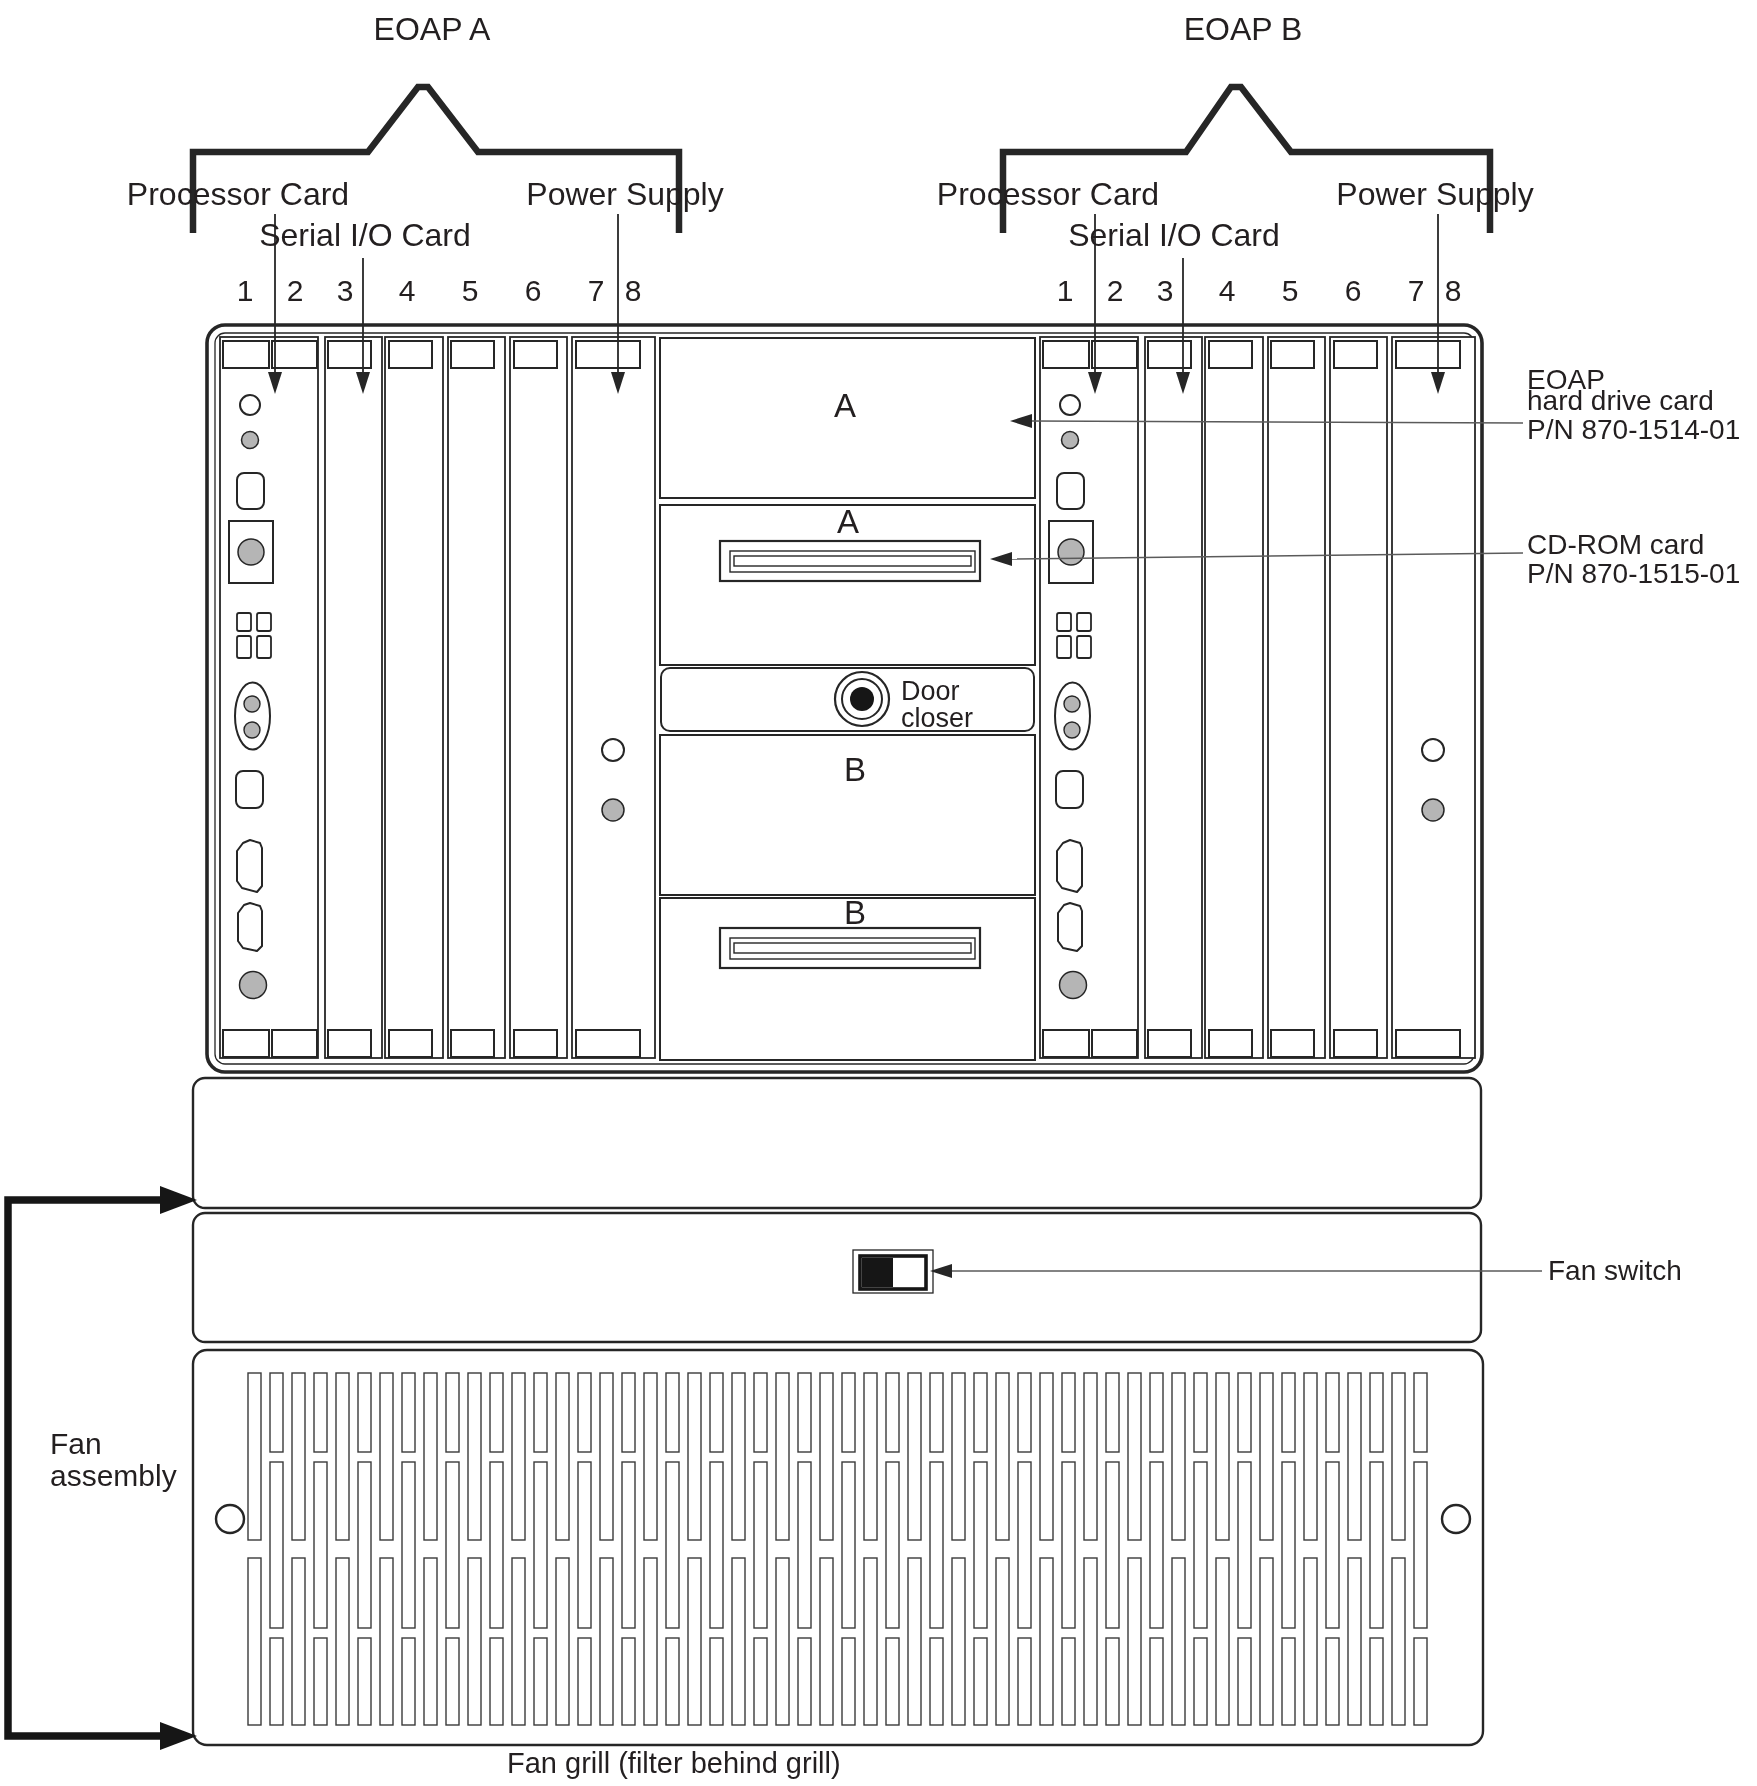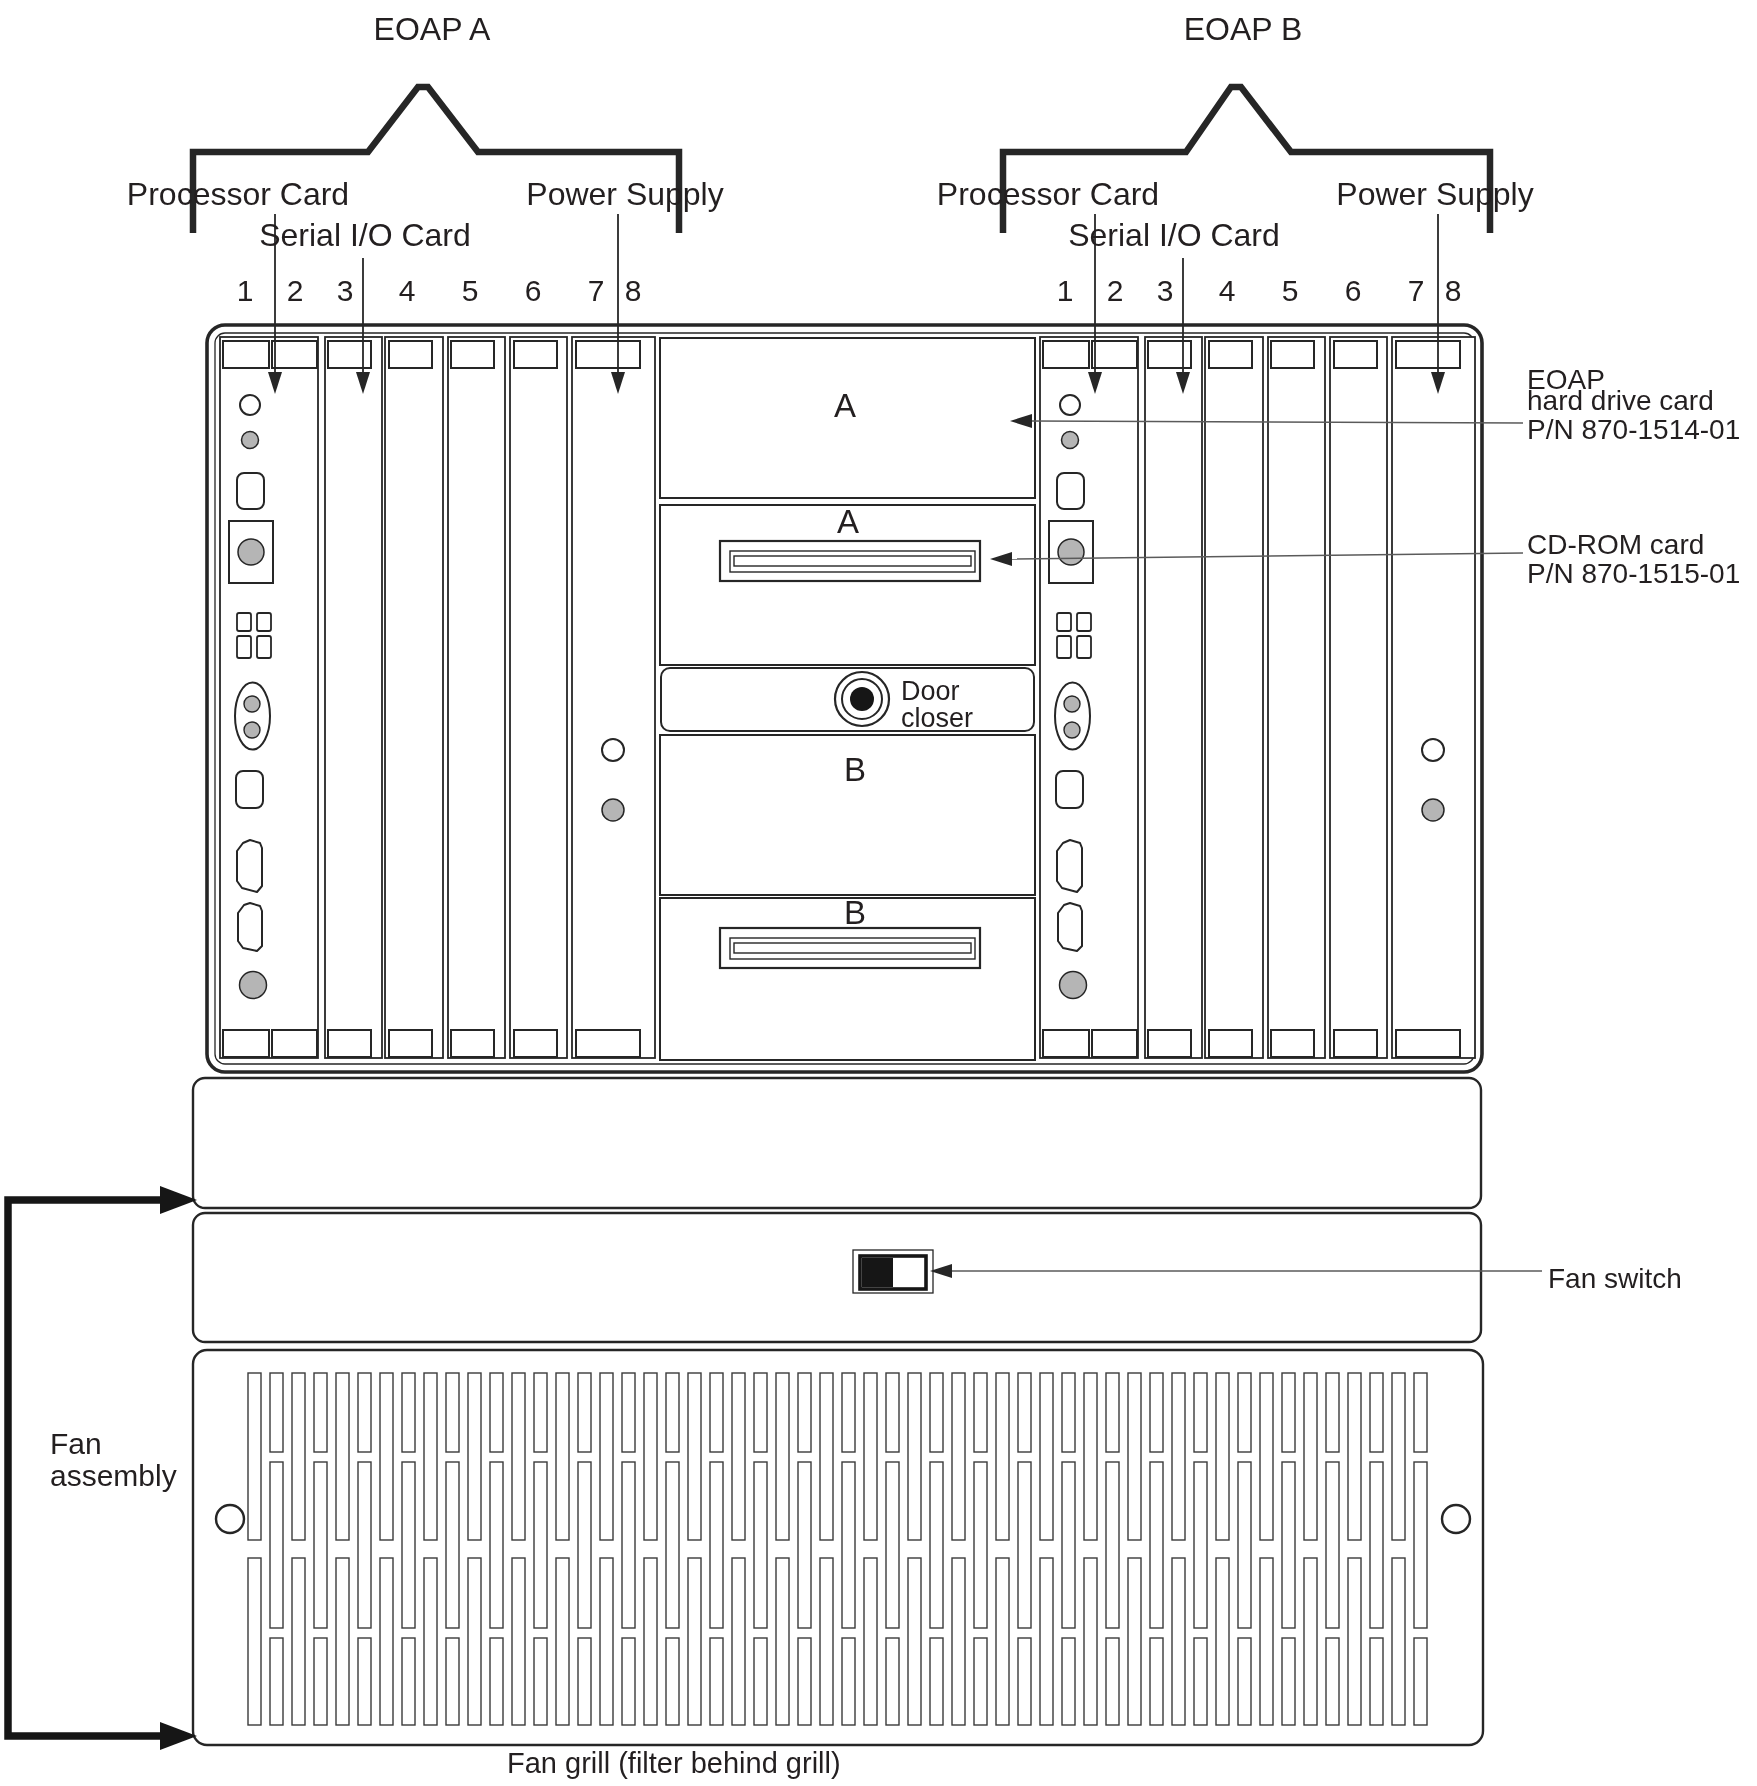--- a/index.html
+++ b/index.html
@@ -354,21 +354,21 @@
   <div class="t door" style="left:901px;top:677px;">Door</div>
   <div class="t door" style="left:901px;top:704px;">closer</div>
 
   <div class="t ann" style="left:1527px;top:365px;">EOAP</div>
   <div class="t ann" style="left:1527px;top:386px;">hard drive card</div>
   <div class="t ann" style="left:1527px;top:415px;">P/N 870-1514-01</div>
 
   <div class="t ann" style="left:1527px;top:530px;">CD-ROM card</div>
   <div class="t ann" style="left:1527px;top:559px;">P/N 870-1515-01</div>
 
-  <div class="t ann" style="left:1548px;top:1256px;margin-top:8px;">Fan switch</div>
+  <div class="t ann" style="left:1548px;top:1256px;">Fan switch</div>
 
   <div class="t fanasm" style="left:50px;top:1428px;">Fan</div>
   <div class="t fanasm" style="left:50px;top:1460px;">assembly</div>
 
   <div class="t caption" style="left:507px;top:1748px;text-align:right;">Fan grill (filter behind grill)</div>
 <div class="slotnum" style="left: 245px;">1</div>
     <div class="slotnum" style="left: 1065px;">1</div>
     <div class="slotnum" style="left: 295px;">2</div>
     <div class="slotnum" style="left: 1115px;">2</div>
     <div class="slotnum" style="left: 345px;">3</div>

